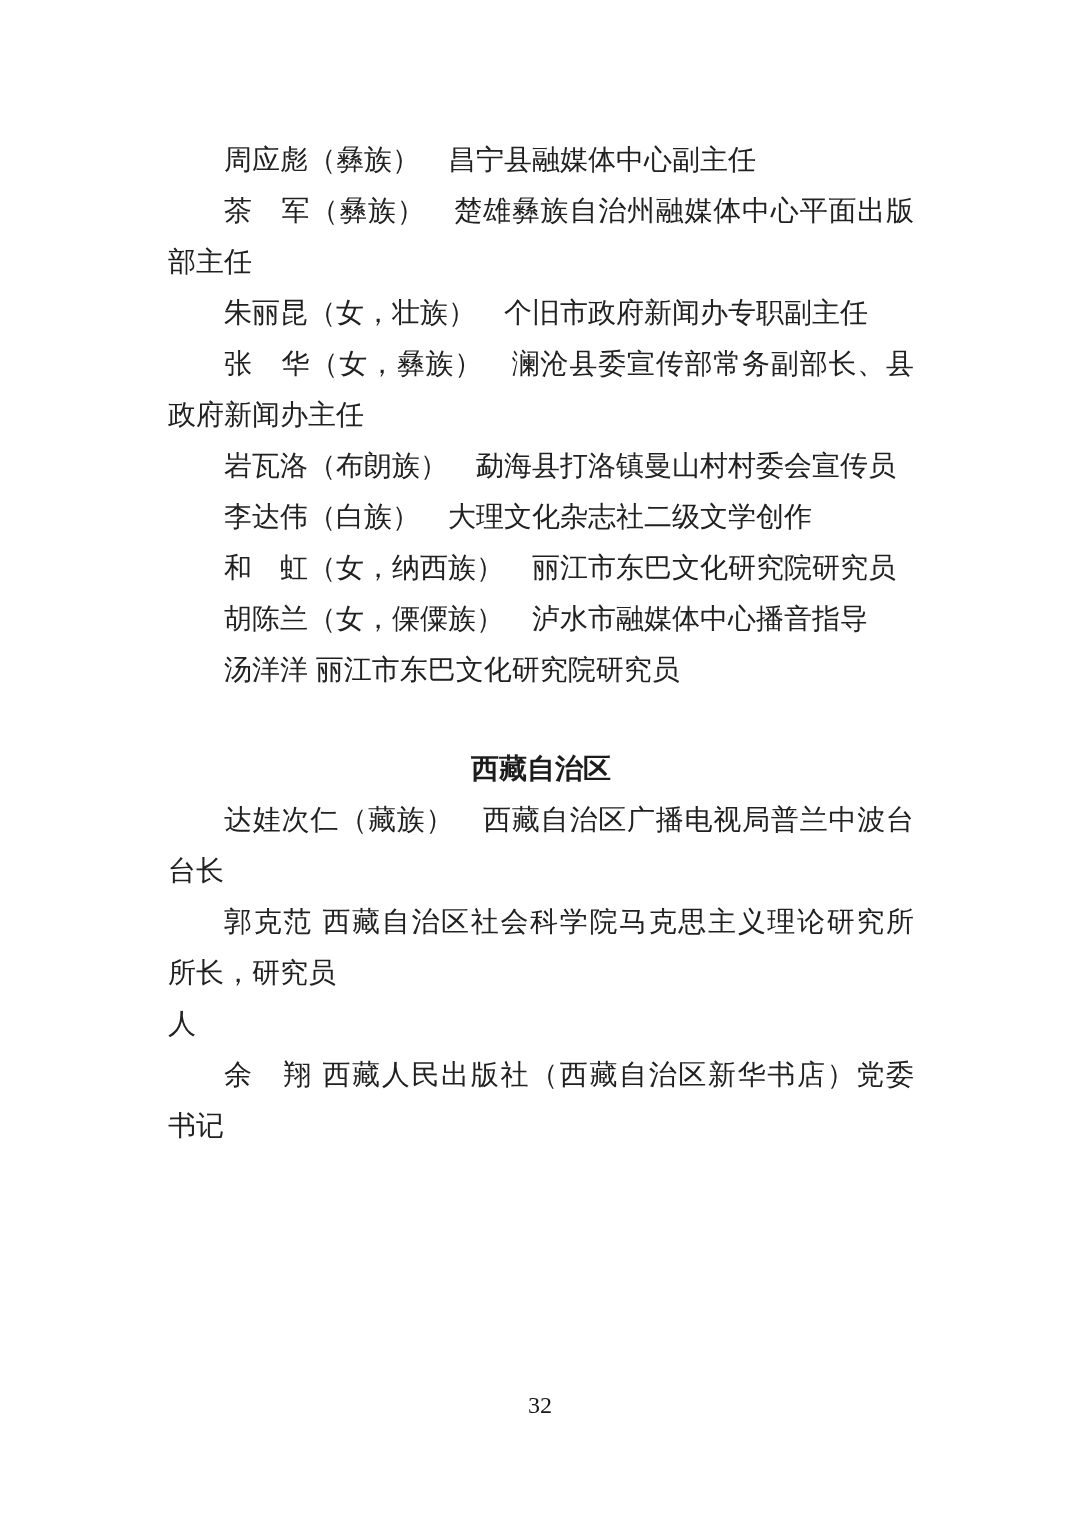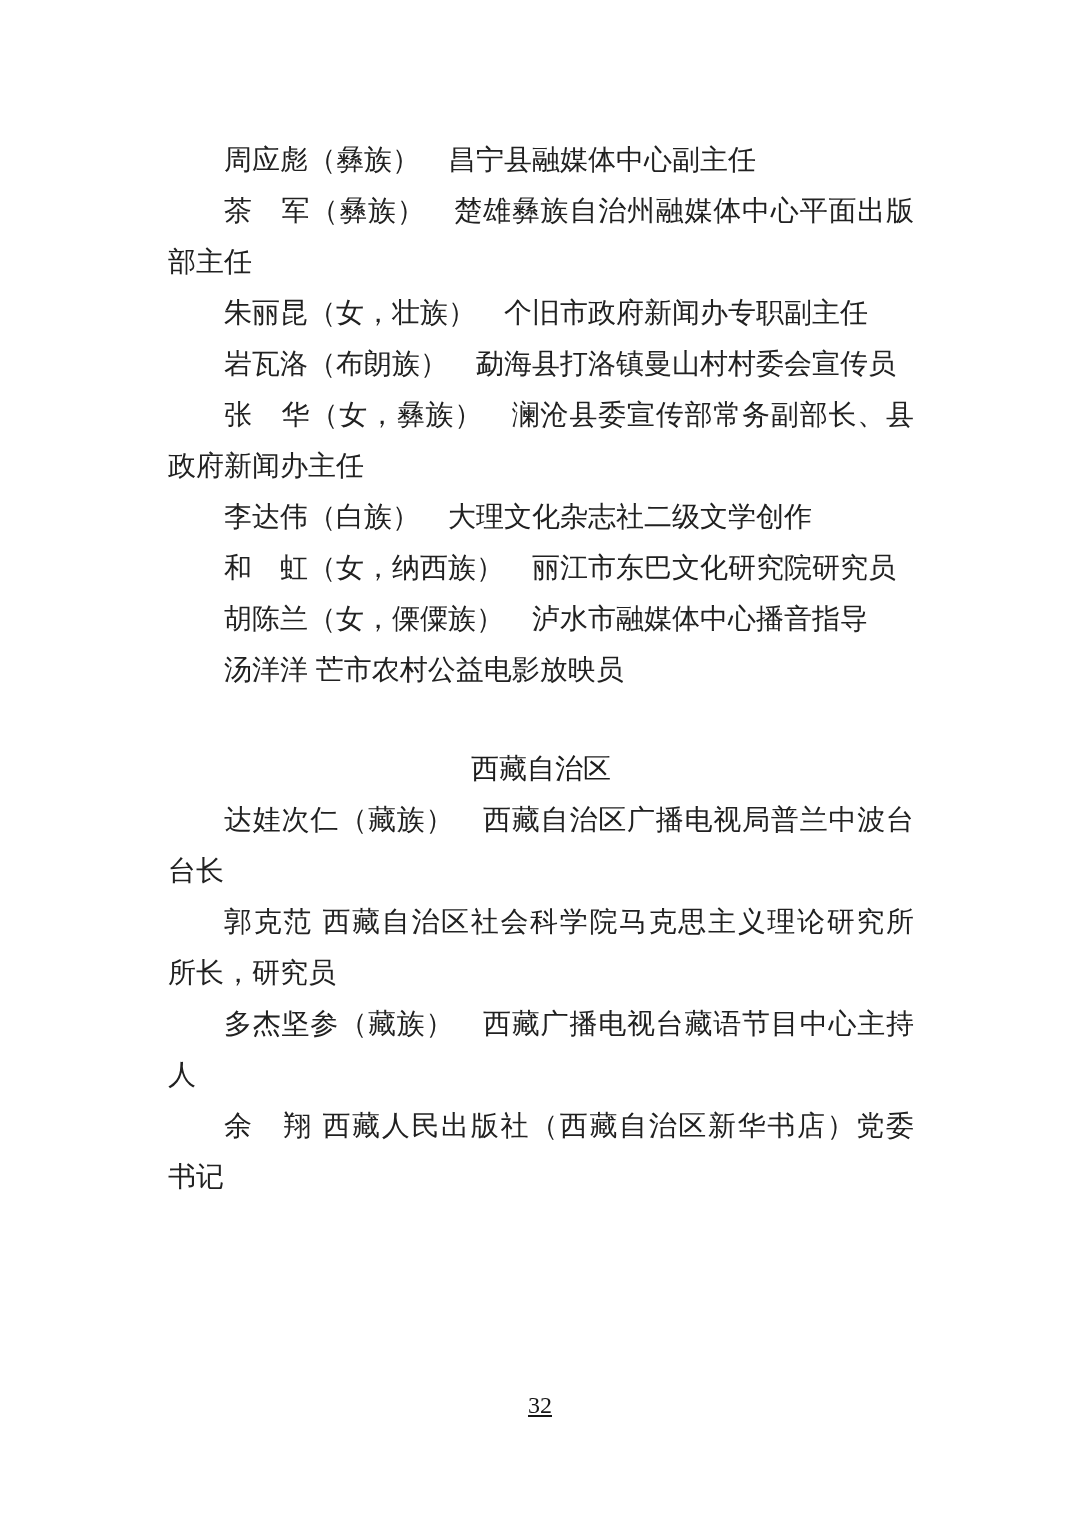--- a/index.html
+++ b/index.html
@@ -30,87 +30,85 @@
     line-height: 51px;
     text-align: justify;
     white-space: pre-wrap;
   }
   .line.indent { text-indent: 2em; }
   .line.full { text-align-last: justify; }
   .section-header {
     margin: 48px 0 0 0;
     font-size: 28px;
     line-height: 51px;
-    font-weight: normal;
+    font-weight: bold;
     text-align: center;
     color: #1c1c1c;
   }
   .page-footer {
     position: absolute;
     left: 0;
     right: 0;
     top: 1391px;
     text-align: center;
     font-family: "Liberation Serif", "DejaVu Serif", serif;
     font-size: 24px;
     line-height: 28px;
     color: #161616;
-    text-decoration: underline;
   }
 </style>
 </head>
 <body>
 
 <div class="page">
   <div class="content">
 
     <div class="entry">
       <p class="line indent">周应彪（彝族）　昌宁县融媒体中心副主任</p>
     </div>
     <div class="entry">
       <p class="line indent full">茶　军（彝族）　楚雄彝族自治州融媒体中心平面出版</p>
       <p class="line">部主任</p>
     </div>
     <div class="entry">
       <p class="line indent">朱丽昆（女，壮族）　个旧市政府新闻办专职副主任</p>
     </div>
     <div class="entry">
-      <p class="line indent">岩瓦洛（布朗族）　勐海县打洛镇曼山村村委会宣传员</p>
+      <p class="line indent full">张　华（女，彝族）　澜沧县委宣传部常务副部长、县</p>
+      <p class="line">政府新闻办主任</p>
     </div>
     <div class="entry">
-      <p class="line indent full">张　华（女，彝族）　澜沧县委宣传部常务副部长、县</p>
-      <p class="line">政府新闻办主任</p>
+      <p class="line indent">岩瓦洛（布朗族）　勐海县打洛镇曼山村村委会宣传员</p>
     </div>
     <div class="entry">
       <p class="line indent">李达伟（白族）　大理文化杂志社二级文学创作</p>
     </div>
     <div class="entry">
       <p class="line indent">和　虹（女，纳西族）　丽江市东巴文化研究院研究员</p>
     </div>
     <div class="entry">
       <p class="line indent">胡陈兰（女，傈僳族）　泸水市融媒体中心播音指导</p>
     </div>
     <div class="entry">
-      <p class="line indent">汤洋洋 芒市农村公益电影放映员</p>
+      <p class="line indent">汤洋洋 丽江市东巴文化研究院研究员</p>
     </div>
     <div class="entry">
     </div>
 
     <h2 class="section-header">西藏自治区</h2>
 
     <div class="entry">
       <p class="line indent full">达娃次仁（藏族）　西藏自治区广播电视局普兰中波台</p>
       <p class="line">台长</p>
     </div>
     <div class="entry">
       <p class="line indent full">郭克范 西藏自治区社会科学院马克思主义理论研究所</p>
       <p class="line">所长，研究员</p>
     </div>
     <div class="entry">
-      <p class="line indent full">多杰坚参（藏族）　西藏广播电视台藏语节目中心主持</p>
       <p class="line">人</p>
     </div>
     <div class="entry">
       <p class="line indent full">余　翔 西藏人民出版社（西藏自治区新华书店）党委</p>
       <p class="line">书记</p>
     </div>
 
   </div>
 
   <div class="page-footer">32</div>

